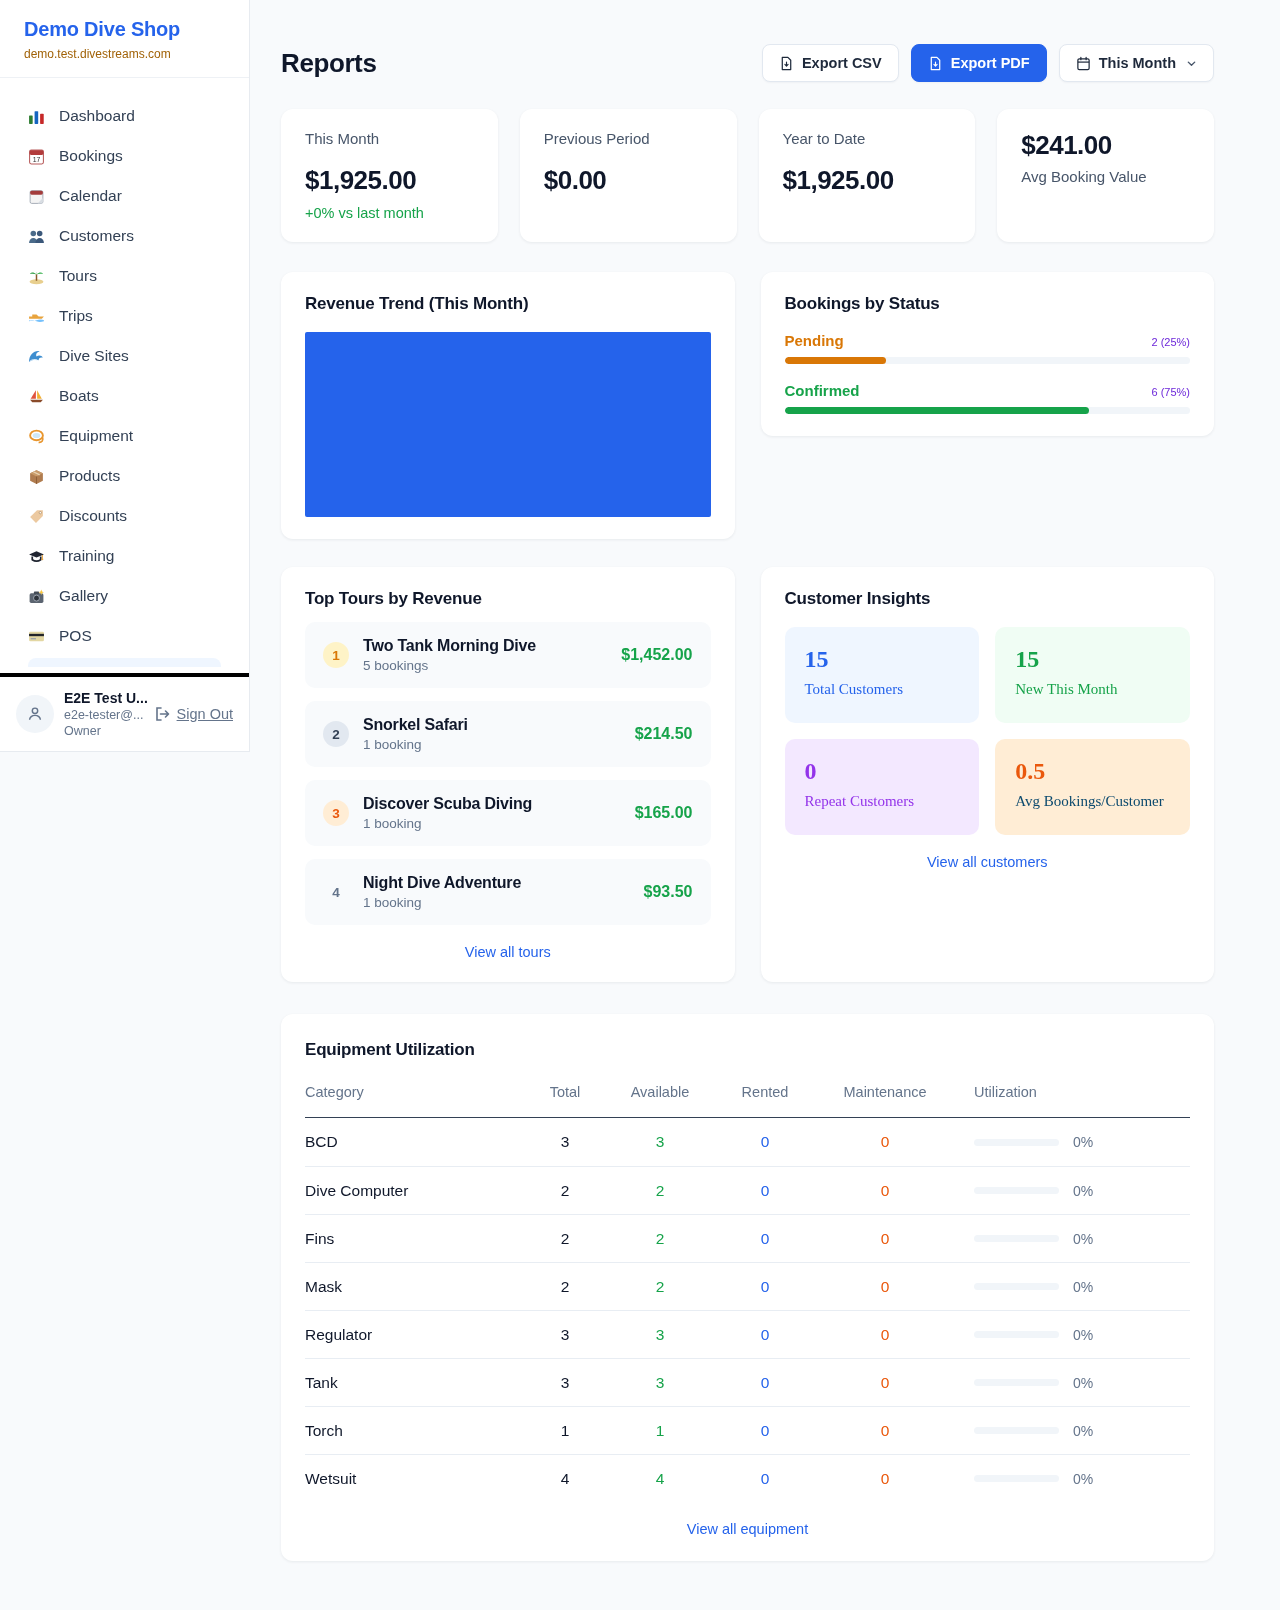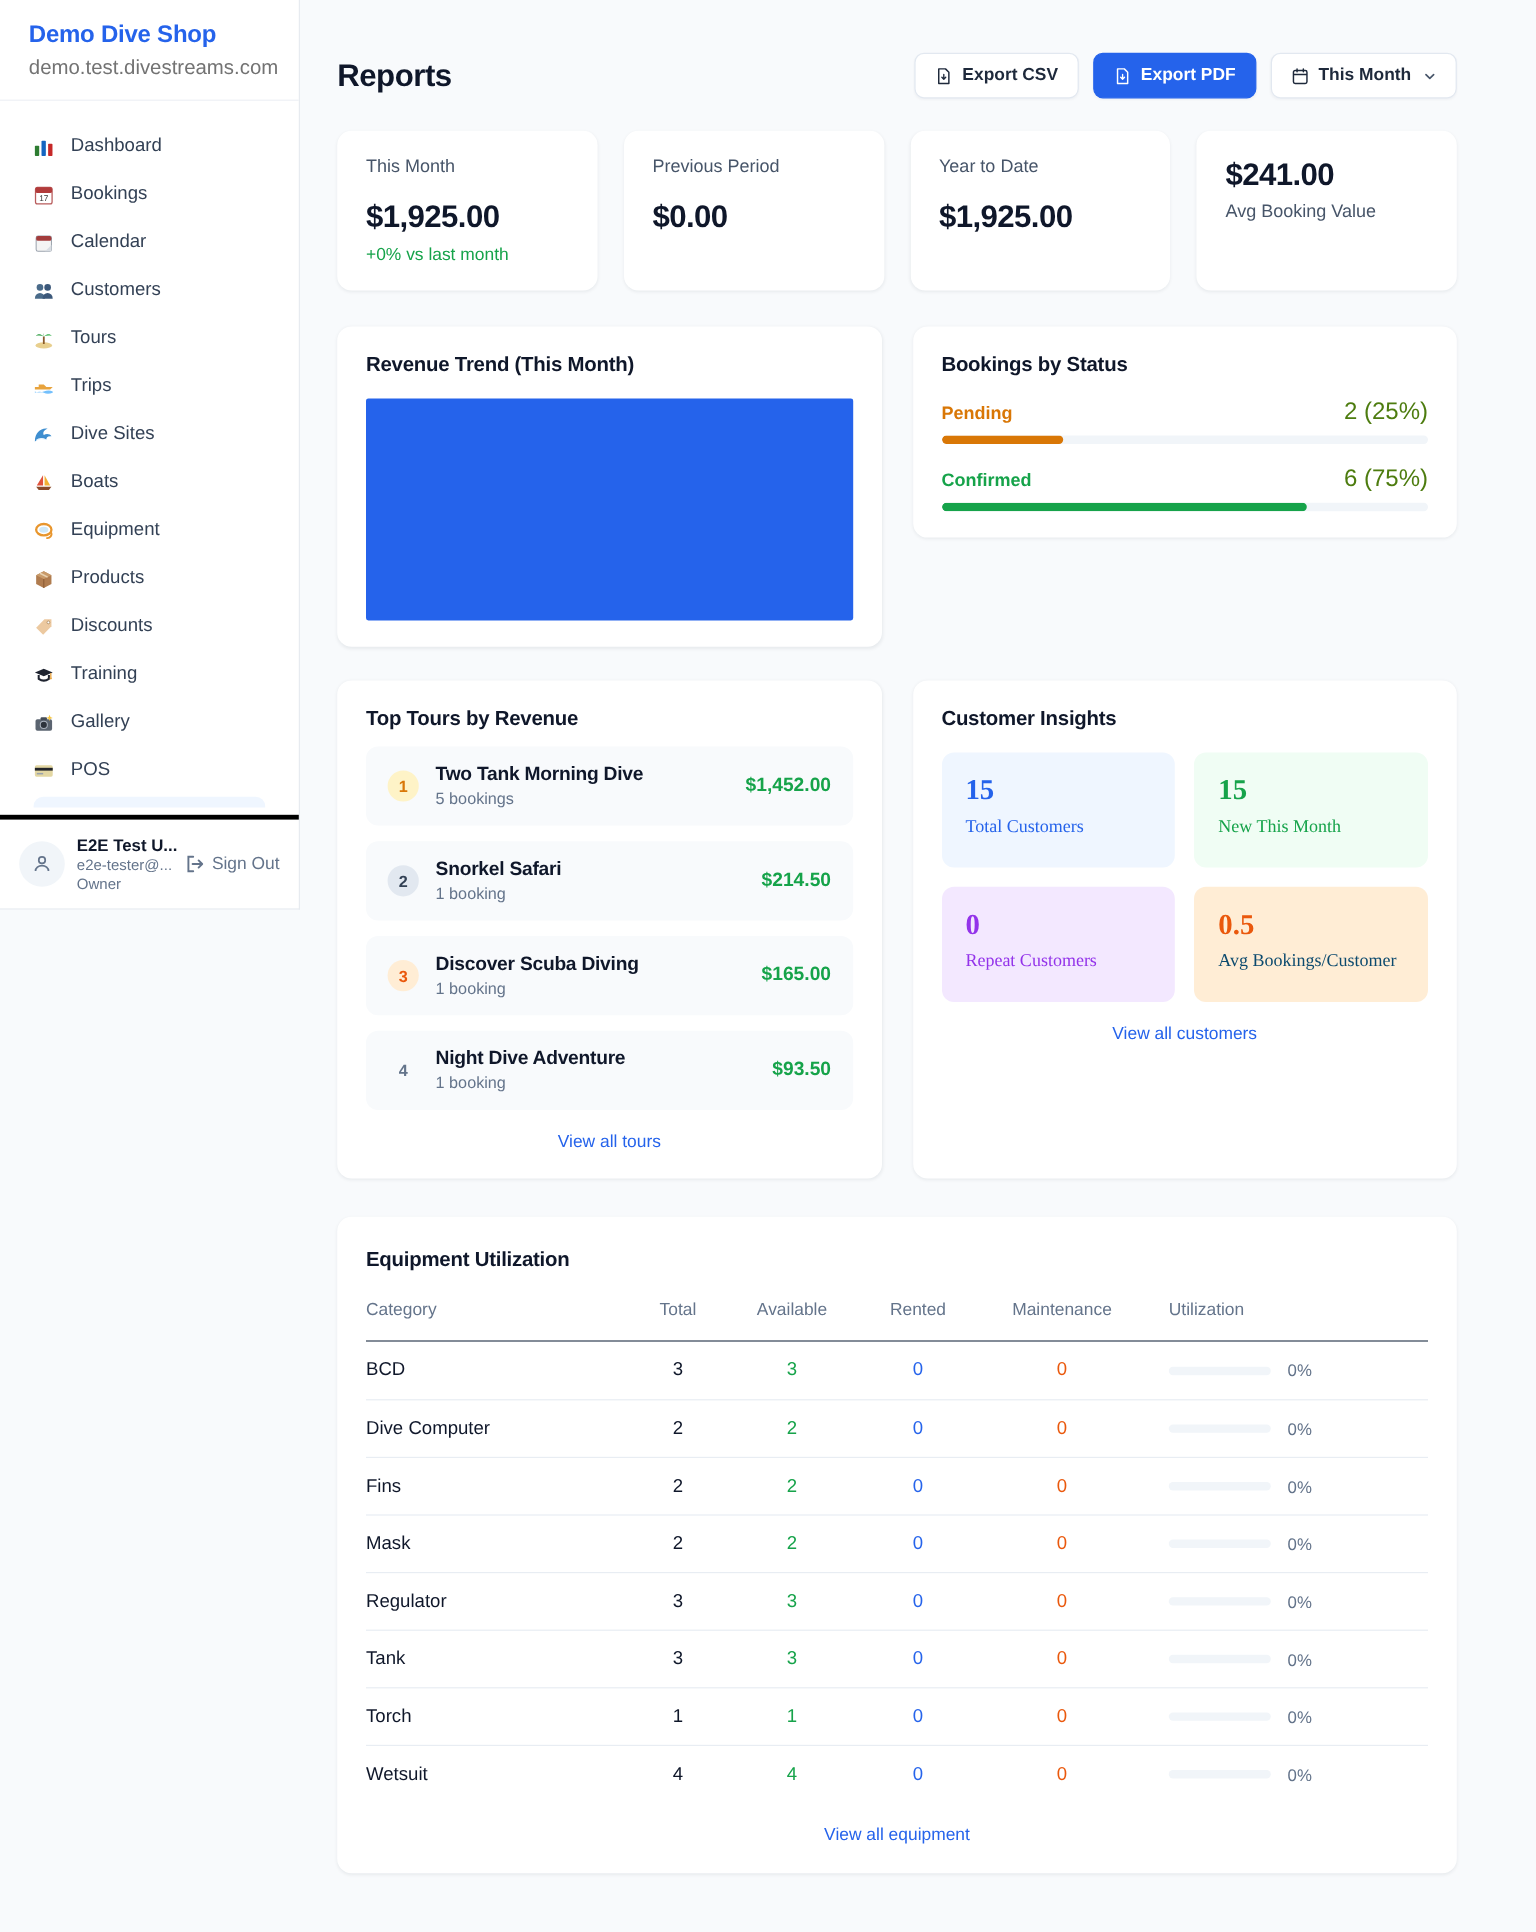--- a/index.html
+++ b/index.html
@@ -3,32 +3,32 @@
 <meta charset="utf-8">
 <style>
   * { margin:0; padding:0; box-sizing:border-box; }
   html,body { width:1280px; background:#f8fafc; font-family:"Liberation Sans", sans-serif; color:#0f172a; }
   body { min-height:1610px; display:flex; align-items:flex-start; }
 
   
   .sidebar { width:250px; flex:0 0 250px; background:#fff; border-right:1px solid #e7ebf0; border-bottom:1px solid #e7ebf0; }
   .brand { padding:18px 24px 16px; border-bottom:1px solid #eef1f5; }
   .brand-name { color:#2563eb; font-size:20px; font-weight:bold; letter-spacing:-0.2px; }
-  .brand-domain { color:#737373; font-size:17px; margin-top:6px; }
+  .brand-domain { color:#a16207; font-size:12px; margin-top:6px; }
   .nav { padding:18px 14px 6px; }
   .nav-item { display:flex; align-items:center; gap:13px; padding:10px 12px; border-radius:8px; cursor:pointer; }
   .nav-item .ico { width:20px; height:20px; flex:0 0 20px; display:flex; align-items:center; justify-content:center; }
   .nav-item .lbl { font-size:15.5px; color:#334155; }
   .nav-active-sliver { height:9px; margin:2px 14px 0; background:#eff6ff; border-radius:8px 8px 0 0; }
   .user-box { border-top:4px solid #000000; padding:13px 16px; display:flex; align-items:center; gap:10px; }
   .avatar { width:38px; height:38px; border-radius:50%; background:#f1f5f9; display:flex; align-items:center; justify-content:center; flex:0 0 38px; }
   .user-meta { flex:1; min-width:0; }
   .user-name { font-size:14px; font-weight:bold; color:#0f172a; white-space:nowrap; }
   .user-email,.user-role { font-size:12.5px; color:#64748b; margin-top:2px; white-space:nowrap; }
-  .signout { display:flex; align-items:center; gap:7px; color:#64748b; font-size:14.5px; cursor:pointer; white-space:nowrap; }
+  .signout { display:flex; align-items:center; gap:7px; color:#64748b; font-size:14.5px; cursor:pointer; white-space:nowrap;text-decoration:underline; }
 
   
   .main { flex:1; padding:44px 66px 40px 31px; }
   .page-head { display:flex; align-items:center; justify-content:space-between; margin-bottom:27px; }
   .page-title { font-size:26px; font-weight:bold; letter-spacing:-0.4px; }
   .head-actions { display:flex; gap:12px; }
   .btn { display:flex; align-items:center; gap:8px; height:38px; padding:0 16px; border-radius:8px; font-size:14.5px; font-weight:bold; cursor:pointer; border:1px solid #e2e8f0; background:#fff; color:#1e293b; box-shadow:0 1px 2px rgba(15,23,42,.04); }
   .btn.primary { background:#2563eb; border-color:#2563eb; color:#fff; }
   .btn .chev { margin-left:2px; }
 
@@ -44,21 +44,21 @@
 
   .row2 { display:grid; grid-template-columns:1fr 1fr; gap:26px; margin-bottom:28px; align-items:start; }
   .panel { padding:22px 24px; }
   .panel-title { font-size:17px; font-weight:bold; letter-spacing:-0.2px; }
 
   .rev-chart { margin-top:18px; height:185px; border-radius:2px; }
 
   .status-row { margin-top:18px; }
   .status-line { display:flex; justify-content:space-between; align-items:baseline; }
   .status-label { font-size:15px; font-weight:bold; }
-  .status-val { font-size:20px; color:#4d7c0f; }
+  .status-val { font-size:11px; color:#6d28d9; }
   .track { height:7px; background:#f1f5f9; border-radius:4px; margin-top:8px; overflow:hidden; }
   .fill { height:100%; border-radius:4px; }
 
   .row3 { display:grid; grid-template-columns:1fr 1fr; gap:26px; margin-bottom:32px; }
   .tour-item { display:flex; align-items:center; gap:14px; background:#f8fafc; border-radius:10px; padding:15px 18px; margin-top:13px; }
   .rank { width:26px; height:26px; border-radius:50%; display:flex; align-items:center; justify-content:center; font-size:13.5px; font-weight:bold; flex:0 0 26px; }
   .rank-1 { background:#fef3c7; color:#d97706; }
   .rank-2 { background:#e2e8f0; color:#334155; }
   .rank-3 { background:#ffedd5; color:#ea580c; }
   .rank-4 { background:transparent; color:#64748b; }

